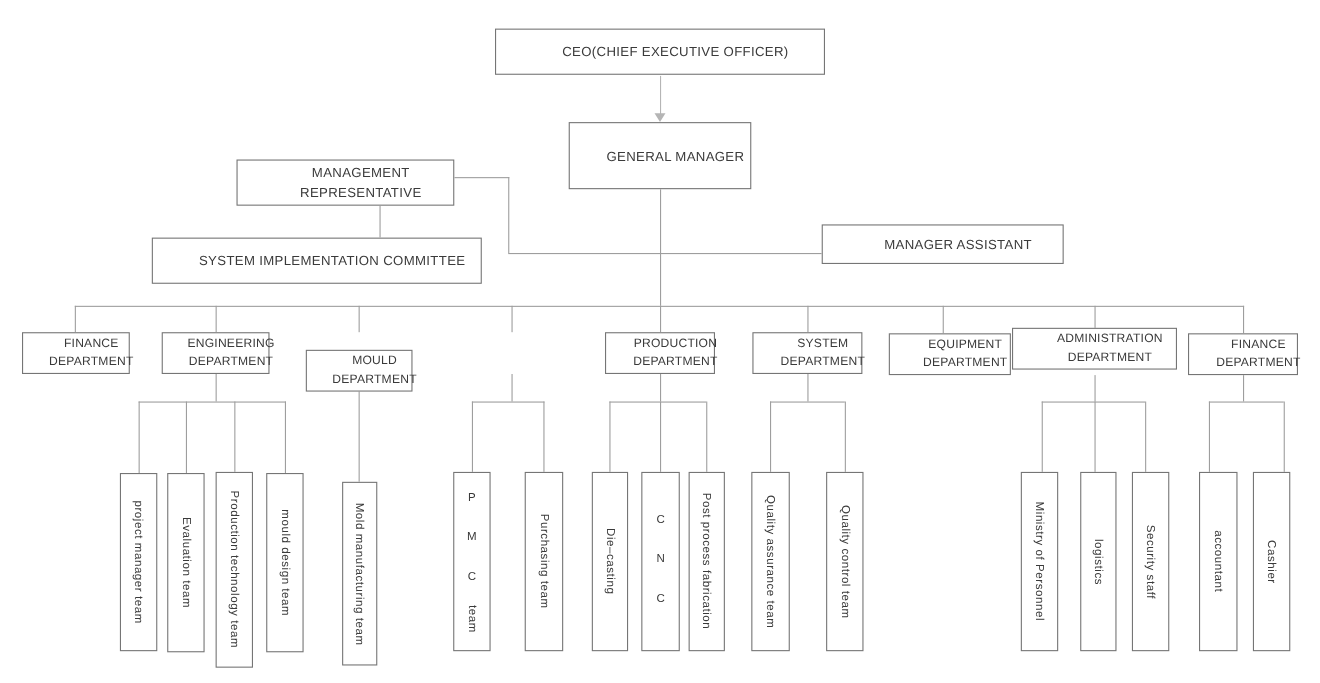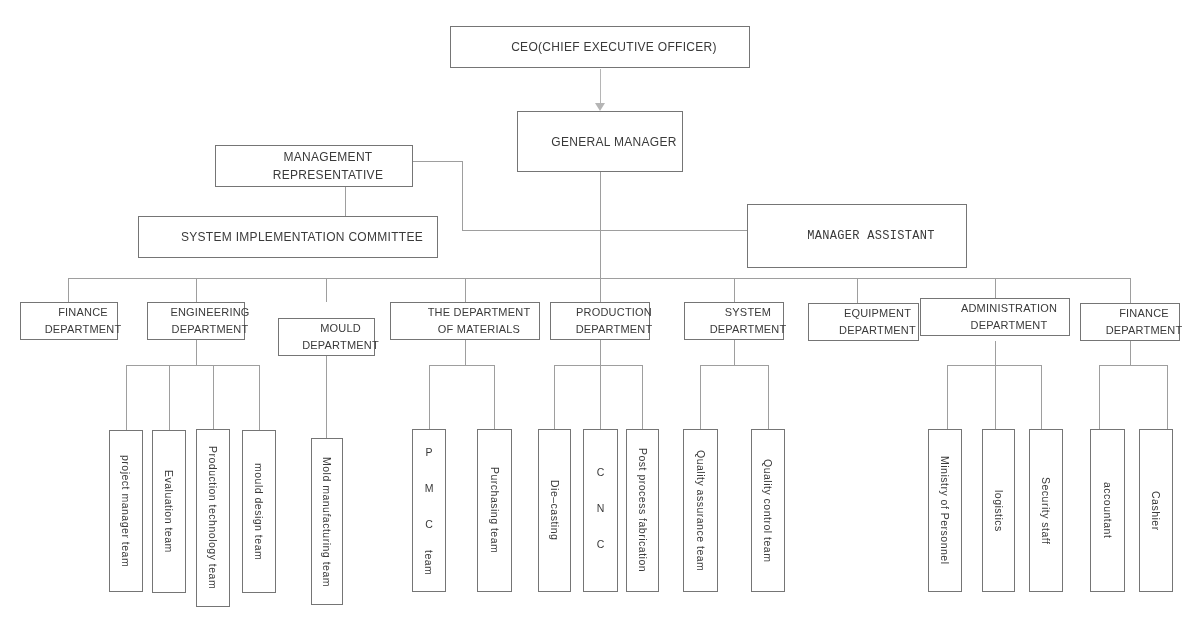--- a/index.html
+++ b/index.html
@@ -110,35 +110,32 @@
   </div>
 
   <div class="node top-node" style="left:215px;top:145px;width:198px;height:42px;">
     <span class="lbl" style="max-width:160px;">MANAGEMENT REPRESENTATIVE</span>
   </div>
 
   <div class="node top-node" style="left:138px;top:216px;width:300px;height:42px;">
     <span class="lbl">SYSTEM IMPLEMENTATION COMMITTEE</span>
   </div>
 
-  <div class="node top-node" style="left:747px;top:204px;width:220px;height:64px;font-family:Liberation Mono, monospace;">
+  <div class="node top-node" style="left:747px;top:204px;width:220px;height:36px;">
     <span class="lbl">MANAGER ASSISTANT</span>
   </div>
 
   <div class="node dept-box" style="left:20px;top:302px;width:98px;height:38px;">
     <span class="lbl">FINANCE DEPARTMENT</span>
   </div>
   <div class="node dept-box" style="left:147px;top:302px;width:98px;height:38px;">
     <span class="lbl">ENGINEERING DEPARTMENT</span>
   </div>
   <div class="node dept-box" style="left:278px;top:318px;width:97px;height:38px;">
     <span class="lbl">MOULD DEPARTMENT</span>
-  </div>
-  <div class="node dept-box" style="left:390px;top:302px;width:150px;height:38px;">
-    <span class="lbl lbl-narrow">THE DEPARTMENT OF MATERIALS</span>
   </div>
   <div class="node dept-box" style="left:550px;top:302px;width:100px;height:38px;">
     <span class="lbl">PRODUCTION DEPARTMENT</span>
   </div>
   <div class="node dept-box" style="left:684px;top:302px;width:100px;height:38px;">
     <span class="lbl">SYSTEM DEPARTMENT</span>
   </div>
   <div class="node dept-box" style="left:808px;top:303px;width:111px;height:38px;">
     <span class="lbl">EQUIPMENT DEPARTMENT</span>
   </div>

